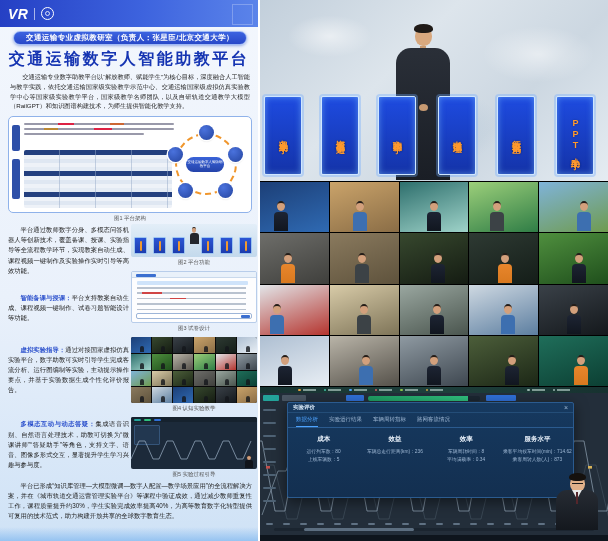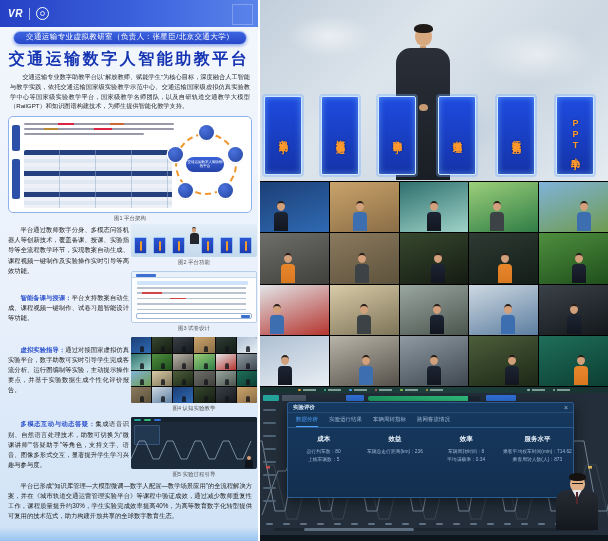--- a/index.html
+++ b/index.html
@@ -11,31 +11,31 @@
     background:linear-gradient(180deg,#f3f7fd 0%,#eaf1fb 55%,#cfe2f6 100%);
     border-right:2px solid #fff;overflow:hidden;}
   .poster::after{content:"";position:absolute;left:0;right:0;bottom:0;height:14px;
     background:linear-gradient(180deg,rgba(150,195,240,0),rgba(140,190,240,.85));}
 
   .p-head{position:absolute;left:0;top:0;width:100%;height:27px;
     background:linear-gradient(90deg,#2540c4,#3d63de 55%,#5b84ea);
     display:flex;align-items:center;gap:6px;padding:0 8px;}
   .p-head::after{content:"";position:absolute;right:5px;top:4px;width:19px;height:19px;
     border:1px solid rgba(255,255,255,.25);}
-  .logo-vr{color:#fff;font-weight:bold;font-style:italic;font-size:10px;letter-spacing:.5px;}
+  .logo-vr{color:#fff;font-weight:bold;font-style:italic;font-size:14px;letter-spacing:.5px;}
   .head-sep{width:1px;height:12px;background:rgba(255,255,255,.6);}
   .logo-seal{width:13px;height:13px;border:1.5px solid #fff;border-radius:50%;position:relative;flex:0 0 auto;}
   .logo-seal::after{content:"";position:absolute;left:3px;top:3px;right:3px;bottom:3px;border:1px solid rgba(255,255,255,.8);border-radius:50%;}
   .p-head-title{color:#fff;font-weight:bold;font-size:9px;letter-spacing:.3px;white-space:nowrap;}
 
   .p-banner{position:absolute;top:31px;left:13px;width:234px;height:14px;border-radius:8px;
     background:linear-gradient(180deg,#3c63e0,#2848c8);border:1px solid #9fb9f5;
     box-shadow:0 1px 3px rgba(40,80,200,.45);
-    display:flex;justify-content:center;
-    color:#fff;font-size:7.5px;font-weight:normal;letter-spacing:.4px;white-space:nowrap;}
+    display:flex;align-items:center;justify-content:center;
+    color:#fff;font-size:7.5px;font-weight:bold;letter-spacing:.4px;white-space:nowrap;}
 
   .p-title{position:absolute;top:49px;left:0;width:100%;margin:0;text-align:center;
     font-size:16px;font-weight:900;color:#1534b2;letter-spacing:2.5px;}
 
   .p-intro{position:absolute;top:72px;left:10px;width:240px;margin:0;
     font-size:6.2px;line-height:1.58;color:#222;text-align:justify;text-indent:2em;}
 
   figure{margin:0;}
   figcaption{font-size:5.5px;color:#555;text-align:center;margin-top:2px;}
 

